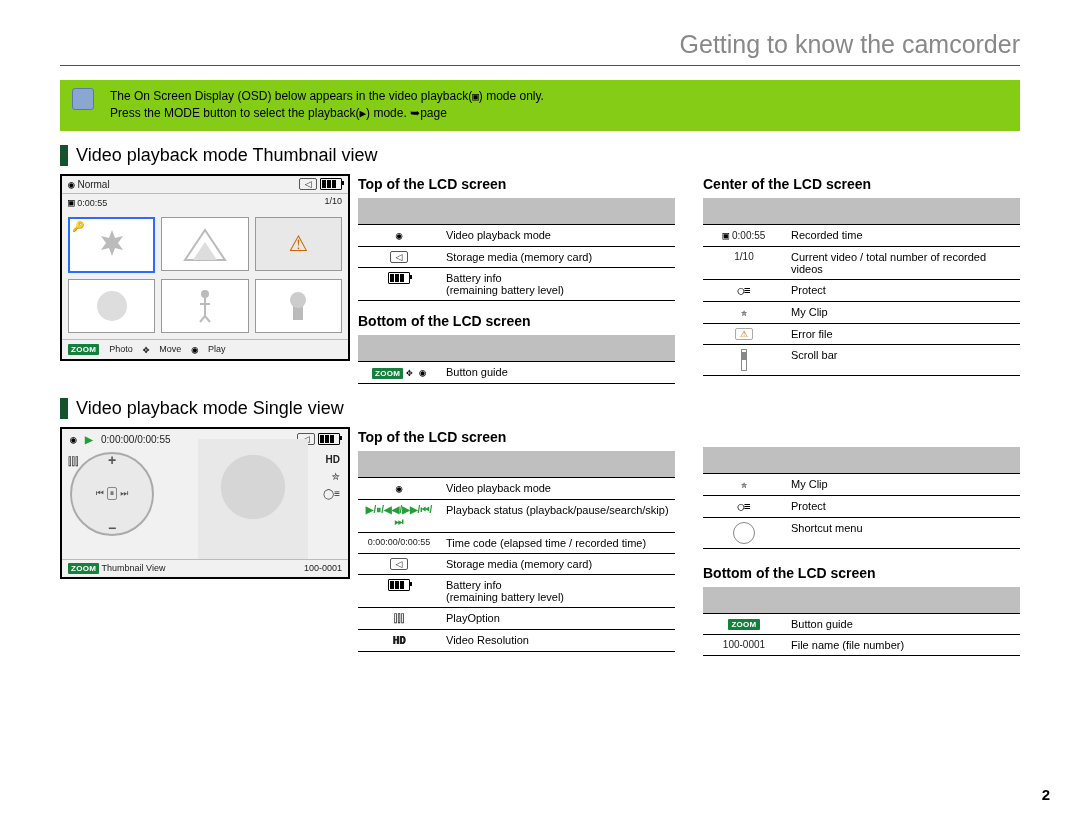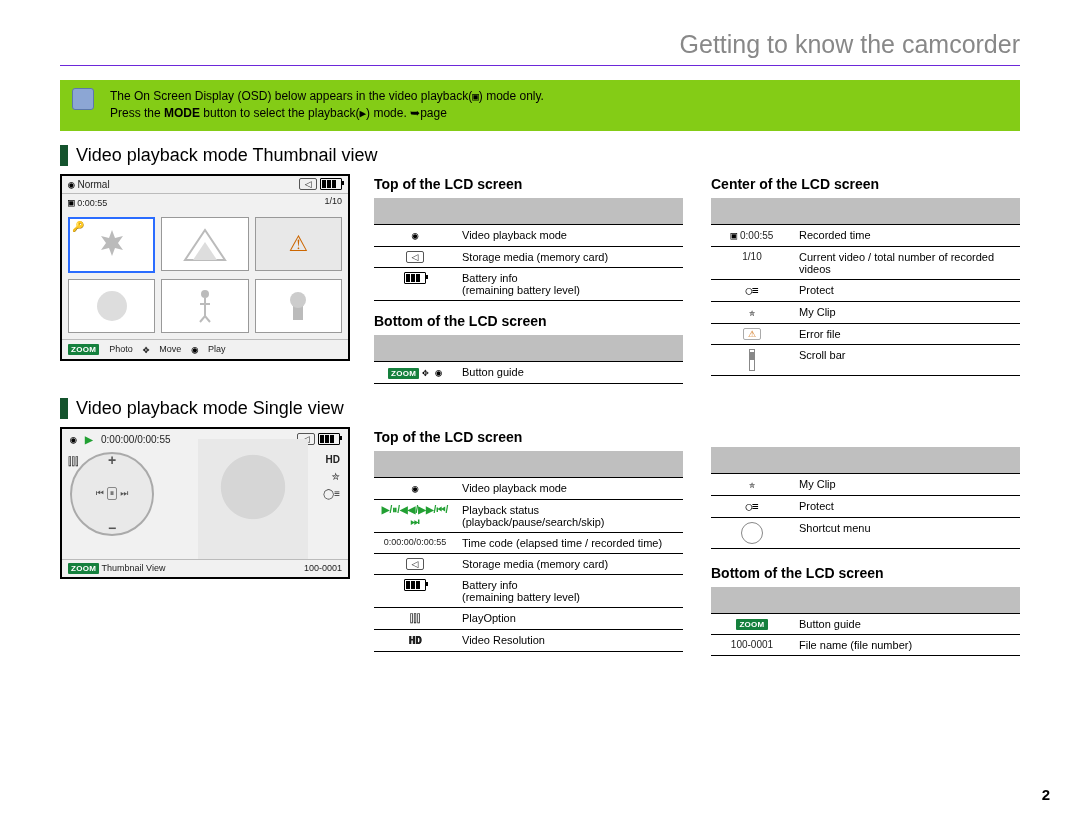--- a/index.html
+++ b/index.html
@@ -1,23 +1,23 @@
 <!DOCTYPE html>
 <html><head>
 <meta charset="utf-8">
 <style>
   html,body{margin:0;padding:0;background:#fff;font-family:Arial,Helvetica,sans-serif;color:#000}
   .page{width:1080px;height:825px;margin:0 auto;position:relative;box-sizing:border-box;padding:30px 60px 20px 60px}
   .head{border-bottom:1px solid #6d28d9;padding-bottom:6px;text-align:right;margin-bottom:14px}
   .head h1{font-size:25px;color:#888;font-weight:400;margin:0}
   .note{background:#84cc16;padding:8px 14px 8px 50px;position:relative;font-size:12px;line-height:1.45;margin-bottom:14px}
   .note .nicon{position:absolute;left:12px;top:8px;width:22px;height:22px;background:#8ca6d4;border:1px solid #5c78a8;border-radius:3px;box-sizing:border-box}
-  .note b{font-weight:700}
+  .note b{font-weight:400}
   .secbar{border-left:8px solid #14532d;padding-left:8px;font-size:18px;font-weight:400;margin:14px 0 8px 0}
-  .cols{display:flex;gap:24px}
+  .cols{display:flex;gap:8px}
   .left{width:290px;flex:0 0 290px}
   .right{flex:1;display:flex;gap:28px}
   .pane{flex:1}
   .subhead{font-weight:700;font-size:14px;margin:2px 0 6px 0}
   table.tbl{width:100%;border-collapse:collapse;font-size:11px}
   table.tbl tr.hrow td{background:#bfbfbf;height:18px}
   table.tbl td{border-bottom:1px solid #000;padding:4px 6px;vertical-align:top}
   table.tbl td.ic{width:70px;text-align:center;font-size:10px;color:#222}
   .zoomlbl{display:inline-block;background:#15803d;color:#fff;font-size:8px;font-weight:700;padding:1px 3px;border-radius:1px;letter-spacing:.3px}
   .ico{display:inline-block;font-family:monospace;font-size:11px;color:#000}

